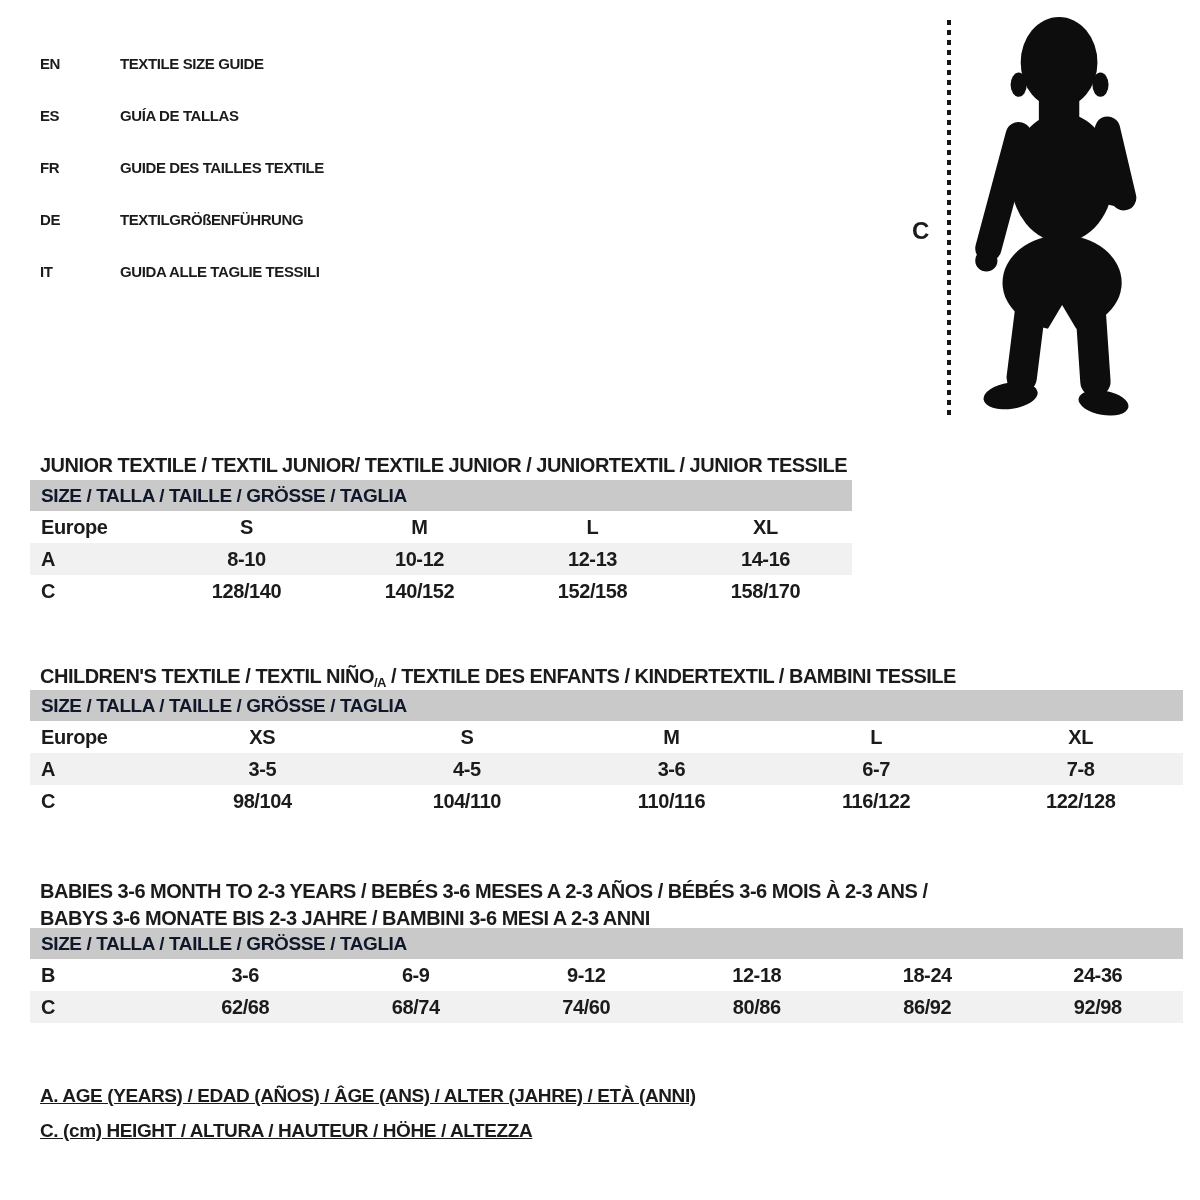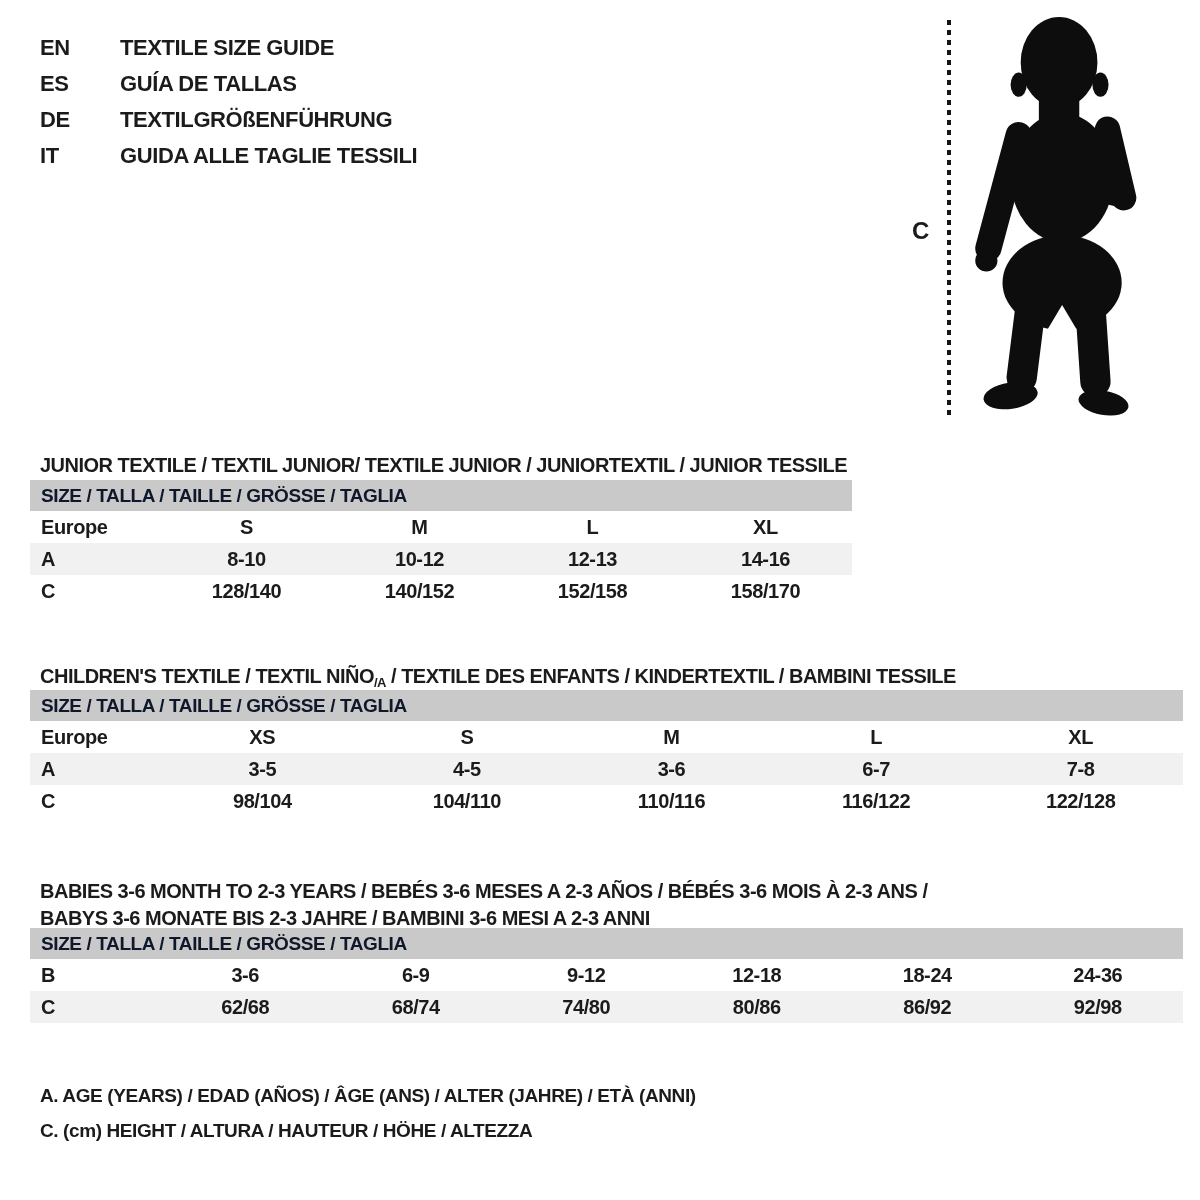--- a/index.html
+++ b/index.html
@@ -6,21 +6,21 @@
   body{
     width:1200px;height:1200px;position:relative;overflow:hidden;
     background:#ffffff;color:#1b1b1b;
     font-family:"Liberation Sans",sans-serif;
     font-weight:700;
   }
   .abs{position:absolute;}
 
   
   .lang-block{top:30px;left:40px;}
-  .lang-row{display:flex;height:36px;line-height:36px;font-size:22px;letter-spacing:-0.4px;}
+  .lang-row{display:flex;height:36px;line-height:36px;font-size:15px;letter-spacing:-0.4px;margin-top:16px;}
   .lang-code{width:80px;}
   .lang-label{white-space:nowrap;}
 
   
   .dotted-line{
     left:947px;top:20px;width:4px;height:397px;
     background:repeating-linear-gradient(to bottom,#151515 0 5px,transparent 5px 10px);
   }
   .height-c{left:912px;top:217px;font-size:24px;}
 
@@ -37,33 +37,37 @@
   .trow{display:flex;height:32px;line-height:32px;font-size:20px;letter-spacing:-0.4px;}
   .trow.alt{background:#f1f1f1;}
   .trow .lbl{width:130px;padding-left:11px;box-sizing:border-box;}
   .trow .cell{flex:1;text-align:center;}
 
   .w-junior{width:822px;}
   .w-wide{width:1153px;}
 
   
   .legend{left:40px;top:1078px;font-size:19px;letter-spacing:-0.4px;}
-  .legend div{height:35px;line-height:35px;white-space:nowrap;}
+  .legend div{height:35px;line-height:35px;white-space:nowrap;text-decoration:underline;}
 </style>
 </head>
 <body>
 
 <div class="abs lang-block">
   <div class="lang-row">
     <span class="lang-code">EN</span>
     <span class="lang-label">TEXTILE SIZE GUIDE</span>
   </div>
   <div class="lang-row">
     <span class="lang-code">ES</span>
     <span class="lang-label">GUÍA DE TALLAS</span>
+  </div>
+  <div class="lang-row">
+    <span class="lang-code">FR</span>
+    <span class="lang-label">GUIDE DES TAILLES TEXTILE</span>
   </div>
   <div class="lang-row">
     <span class="lang-code">DE</span>
     <span class="lang-label">TEXTILGRÖßENFÜHRUNG</span>
   </div>
   <div class="lang-row">
     <span class="lang-code">IT</span>
     <span class="lang-label">GUIDA ALLE TAGLIE TESSILI</span>
   </div>
 </div>
@@ -160,21 +164,21 @@
     <span class="cell">6-9</span>
     <span class="cell">9-12</span>
     <span class="cell">12-18</span>
     <span class="cell">18-24</span>
     <span class="cell">24-36</span>
   </div>
   <div class="trow alt">
     <span class="lbl">C</span>
     <span class="cell">62/68</span>
     <span class="cell">68/74</span>
-    <span class="cell">74/80</span>
+    <span class="cell">74/60</span>
     <span class="cell">80/86</span>
     <span class="cell">86/92</span>
     <span class="cell">92/98</span>
   </div>
 </div>
 
 <div class="abs legend">
   <div>A. AGE (YEARS) / EDAD (AÑOS) / ÂGE (ANS) / ALTER (JAHRE) / ETÀ (ANNI)</div>
   <div>C. (cm) HEIGHT / ALTURA / HAUTEUR / HÖHE / ALTEZZA</div>
 </div>

